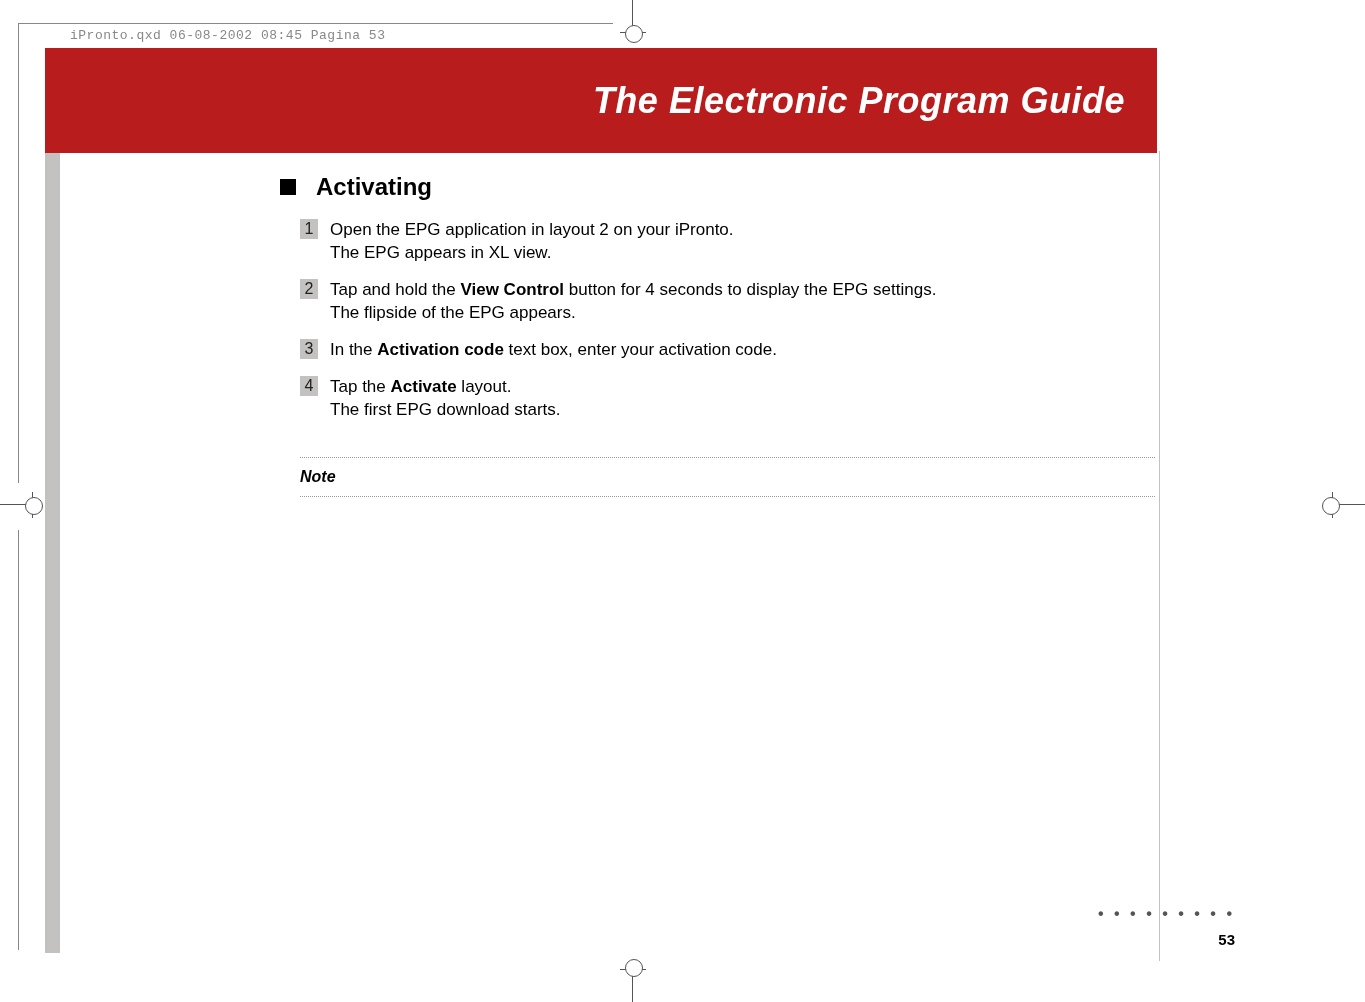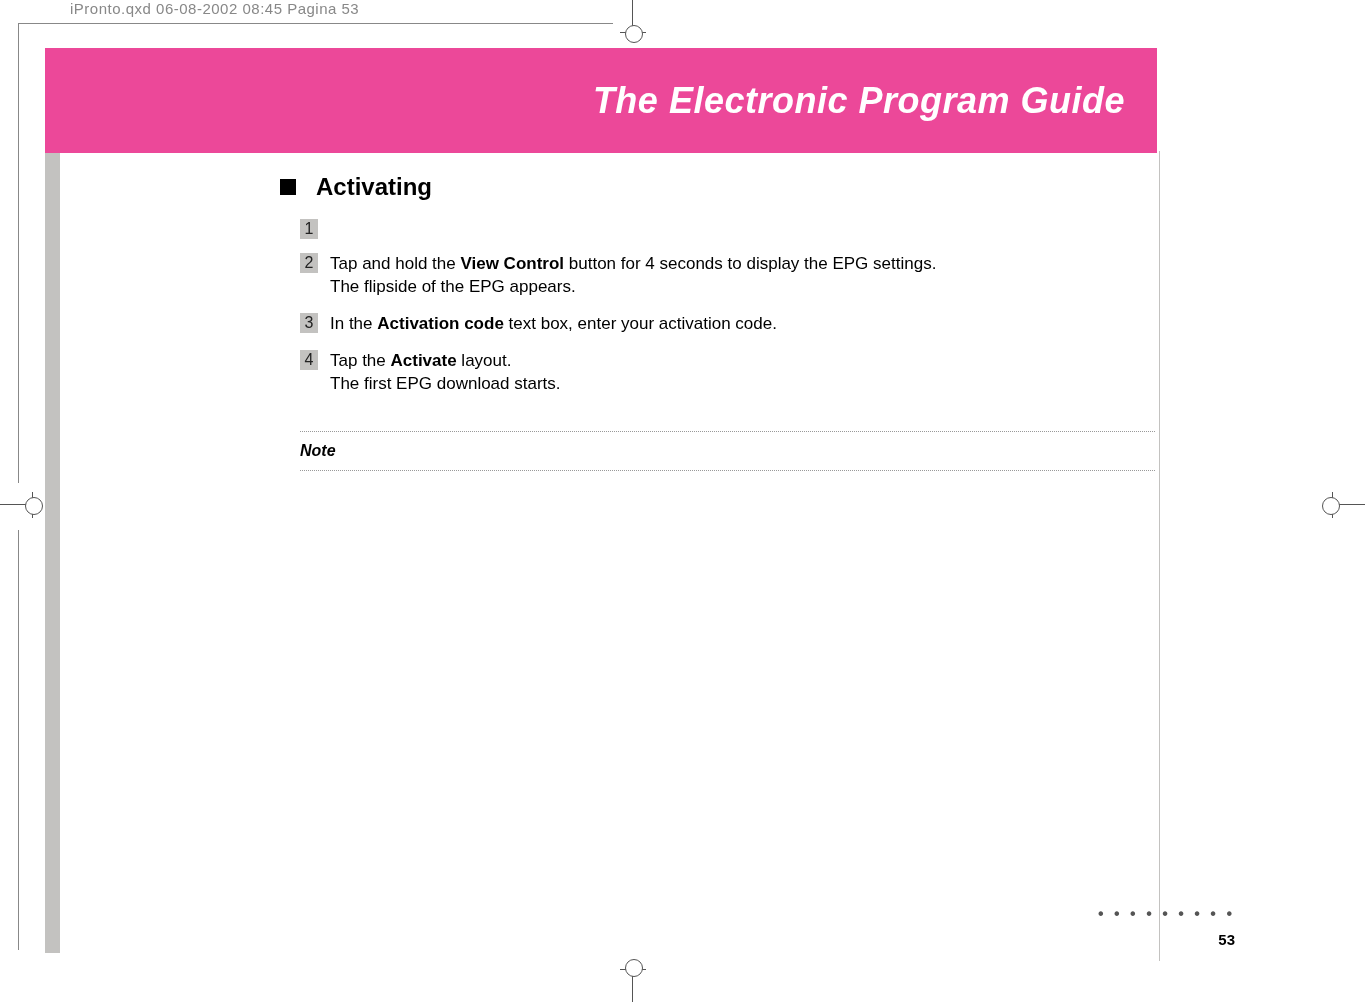--- a/index.html
+++ b/index.html
@@ -6,24 +6,24 @@
     body {
       width: 1365px;
       height: 1002px;
       background: #ffffff;
       font-family: "Helvetica Neue", Helvetica, Arial, sans-serif;
       position: relative;
       overflow: hidden;
     }
     .header-info {
       position: absolute;
-      top: 0;
+      top: 28px;
       left: 70px;
-      font-family: Liberation Sans, sans-serif;
-      font-size: 15px;
+      font-family: Liberation Mono, monospace;
+      font-size: 13px;
       color: #888;
       letter-spacing: 0.5px;
     }
     .crop-top {
       position: absolute;
       top: 0;
       left: 620px;
       width: 26px;
       height: 38px;
     }
@@ -169,21 +169,21 @@
       top: 48px;
       width: 1110px;
       height: 905px;
     }
     .title-banner {
       position: absolute;
       left: 0;
       top: 0px;
       width: 1112px;
       height: 105px;
-      background: #ec4899;
+      background: #b91c1c;
       display: flex;
       align-items: center;
       justify-content: flex-end;
       padding-right: 32px;
     }
     .title-banner-text {
       color: #ffffff;
       font-style: italic;
       font-weight: 700;
       font-size: 36px;
@@ -333,20 +333,24 @@
   <div class="right-vline"></div>
 
   <div class="content">
     <div class="section-heading">
       <div class="black-square"></div>
       <div class="heading-text">Activating</div>
     </div>
 
     <div class="step">
       <div class="step-num">1</div>
+      <div class="step-body">
+        <span>Open the EPG application in layout 2 on your iPronto.</span>
+        <span class="line2">The EPG appears in XL view.</span>
+      </div>
     </div>
 
     <div class="step">
       <div class="step-num">2</div>
       <div class="step-body">
         <span>Tap and hold the </span><span class="bold">View Control</span><span> button for 4 seconds to display the EPG settings.</span>
         <span class="line2">The flipside of the EPG appears.</span>
       </div>
     </div>
 

